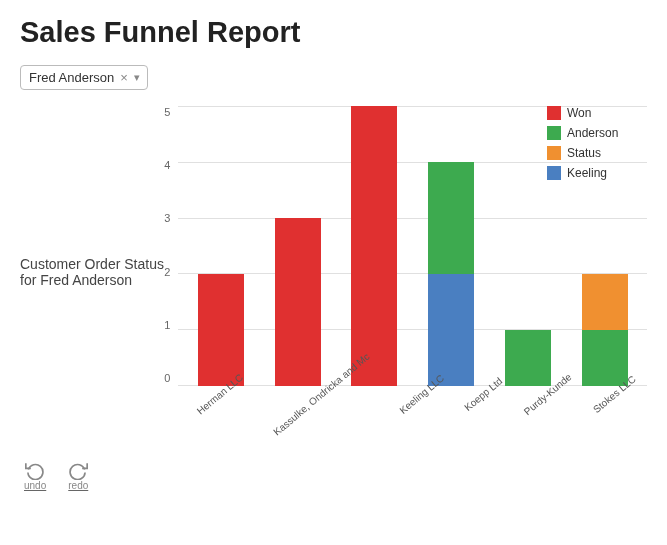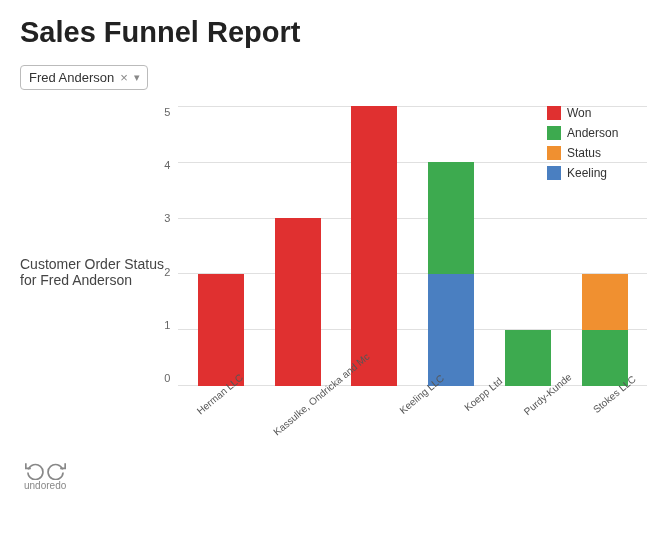--- a/index.html
+++ b/index.html
@@ -145,24 +145,25 @@
       flex-shrink: 0;
     }
     .bottom-bar {
       display: flex;
       gap: 20px;
       margin-top: 10px;
       padding-left: 4px;
     }
     .undo-redo {
       display: flex;
-      gap: 0;
+      gap: 22px;
       align-items: flex-end;
       font-size: 11px;
       color: #666;
+      text-decoration: underline;
     }
     .undo-redo-btn {
       display: flex;
       flex-direction: column;
       align-items: center;
       font-size: 10px;
       color: #888;
       cursor: pointer;
     }
     .undo-redo-btn svg {

